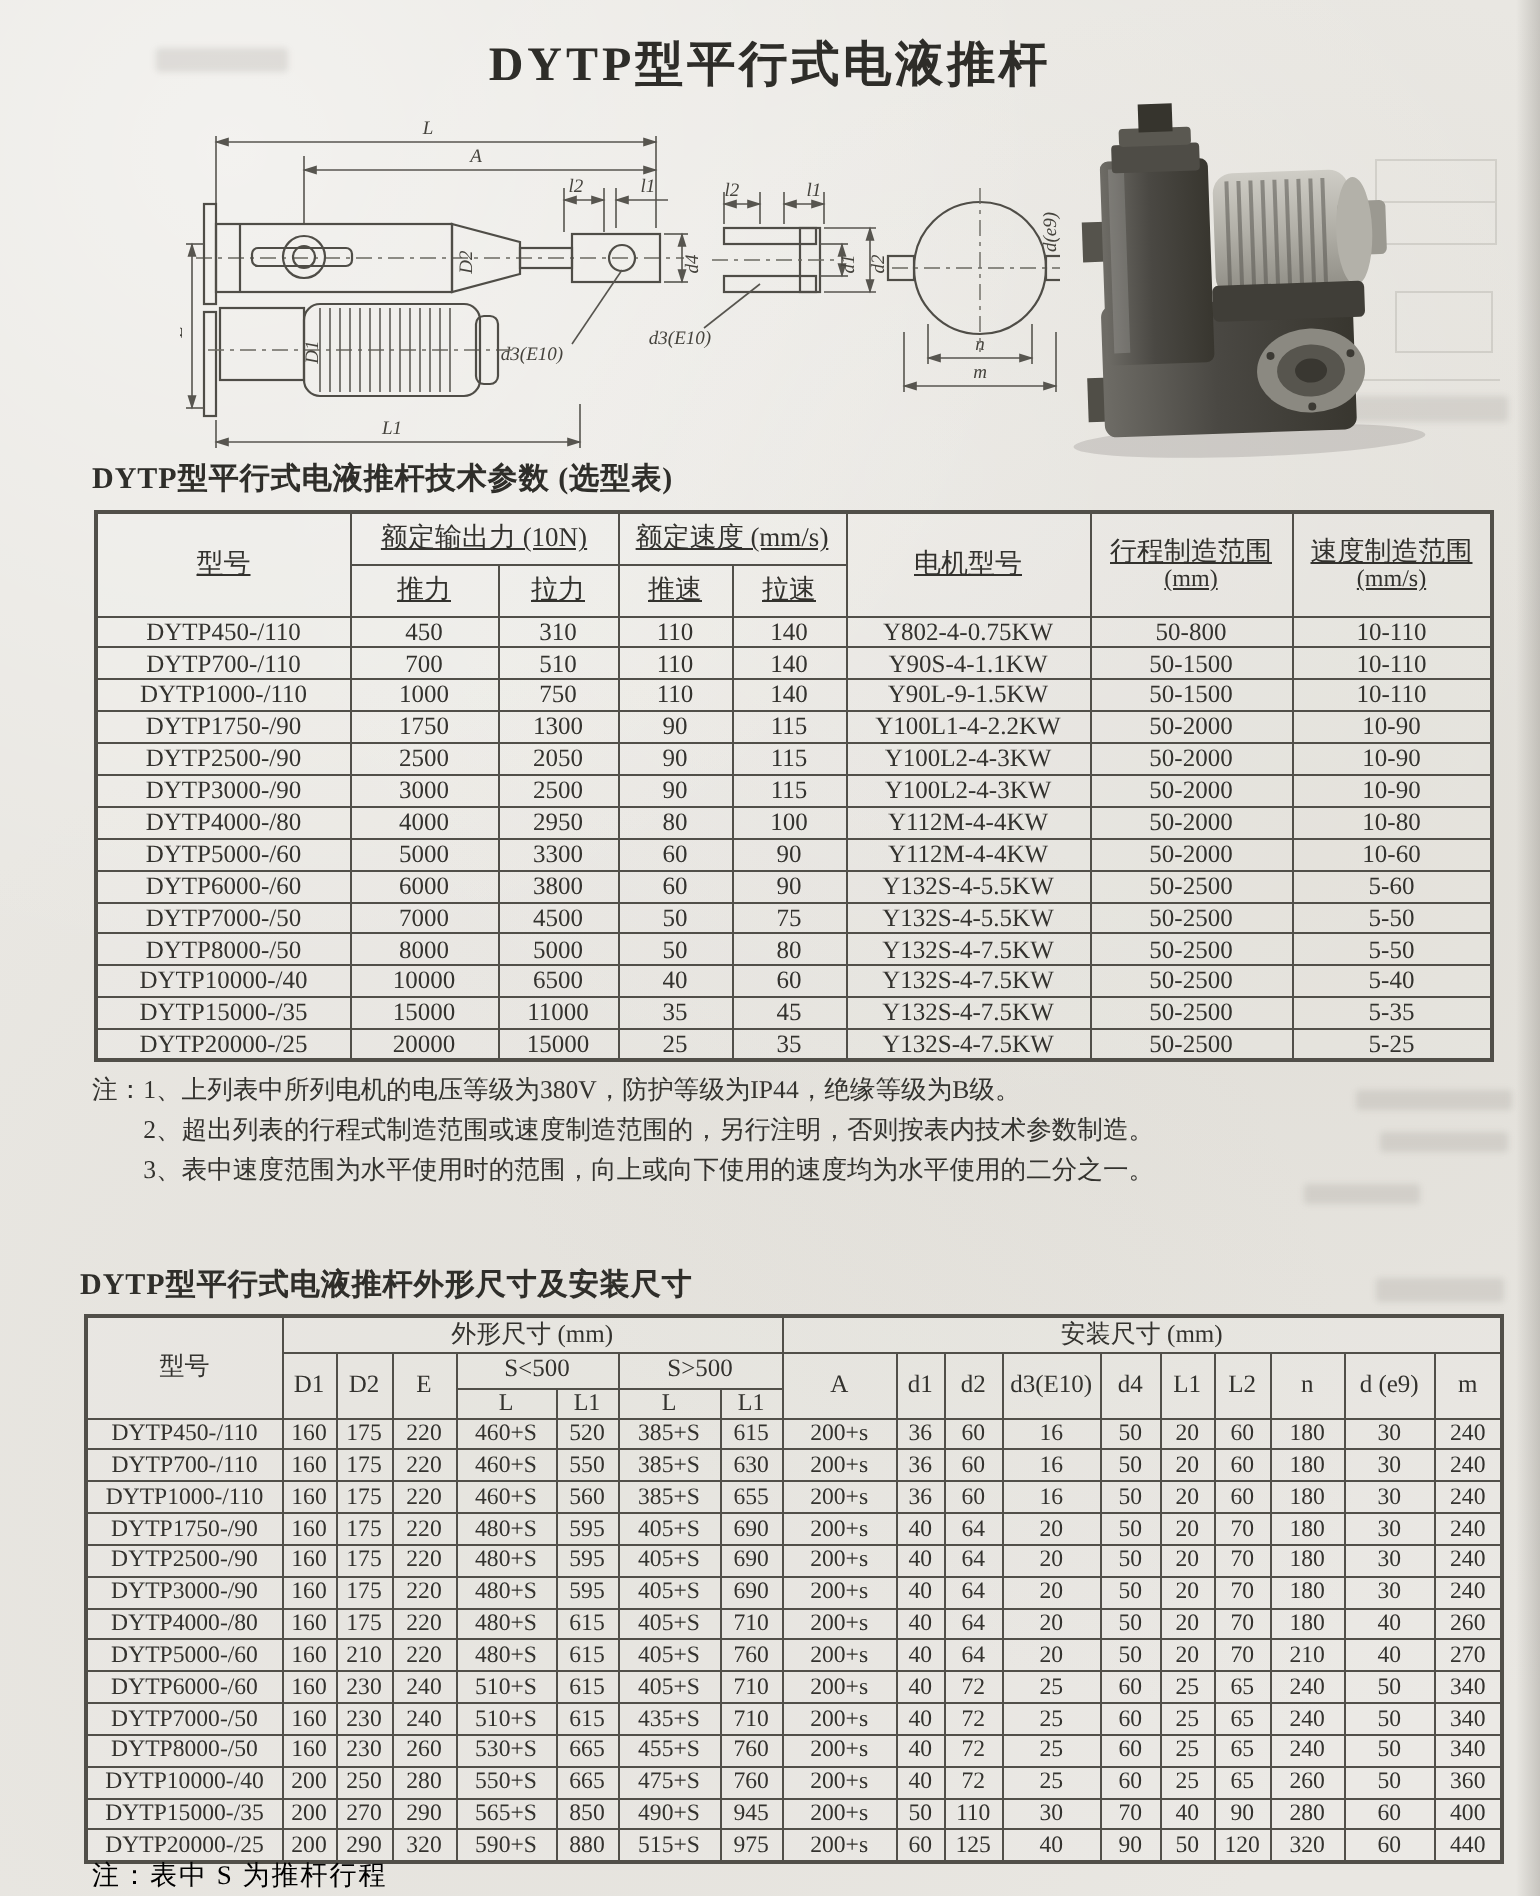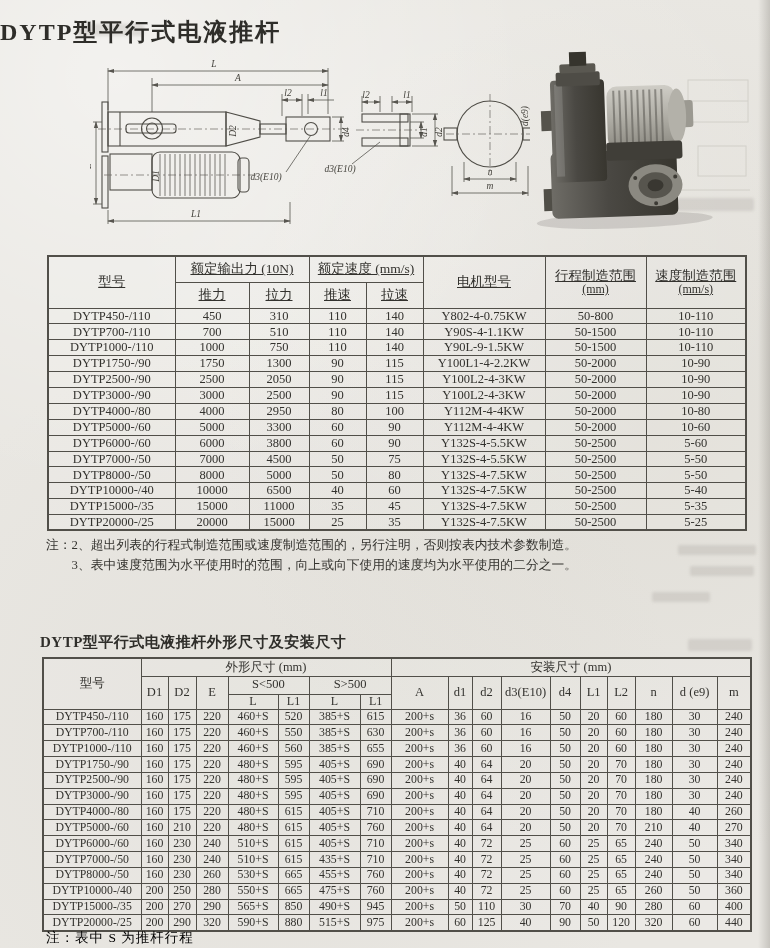--- a/index.html
+++ b/index.html
@@ -14,21 +14,21 @@
     content:""; position:absolute; inset:0; pointer-events:none;
     background:
       radial-gradient(circle at 15% 8%, rgba(255,255,255,.45), transparent 38%),
       radial-gradient(circle at 85% 45%, rgba(203,199,189,.28), transparent 52%),
       radial-gradient(circle at 35% 78%, rgba(208,204,196,.22), transparent 46%),
       radial-gradient(circle at 60% 25%, rgba(255,255,255,.25), transparent 40%);
   }
   .edge-shade { position:absolute; top:0; right:0; width:12px; height:100%;
     background:linear-gradient(to left, rgba(62,58,50,.20), rgba(62,58,50,0)); pointer-events:none; }
 
-  .doc-title { position:absolute; top:16px; left:0; width:100%; 
+  .doc-title { position:absolute; top:16px; left:0; width:100%; text-align:center;
     font-size:24px; font-weight:bold; letter-spacing:2px; color:#2e2d29; }
 
   .section-title { position:absolute; font-size:15px; font-weight:bold; color:#2f2e2a; letter-spacing:.5px; }
   .sec1 { left:46px; top:230px; }
   .sec2 { left:40px; top:633px; }
 
   .diagram-wrap { position:absolute; left:90px; top:54px; }
   .photo-wrap   { position:absolute; left:522px; top:50px; }
 
   table { border-collapse:collapse; table-layout:fixed; border:2px solid #514f49; background:rgba(255,255,255,.10); }
@@ -276,20 +276,21 @@
         <ellipse cx="132" cy="136" rx="27" ry="21" fill="#8b8981"></ellipse>
         <ellipse cx="132" cy="136" rx="17" ry="13" fill="#57554e"></ellipse>
         <ellipse cx="132" cy="136" rx="8" ry="6" fill="#393731"></ellipse>
         <circle cx="112" cy="128" r="2" fill="#3c3a34"></circle>
         <circle cx="152" cy="128" r="2" fill="#3c3a34"></circle>
         <circle cx="132" cy="154" r="2" fill="#3c3a34"></circle>
       </g>
     </svg>
   </div>
 
+  <div class="section-title sec1">DYTP型平行式电液推杆技术参数 (选型表)</div>
 
   <div class="t1-wrap">
     <table class="t1">
       <colgroup>
         <col style="width:127px">
           <col style="width:74px">
           <col style="width:60px">
           <col style="width:57px">
         <col style="width:57px">
           <col style="width:122px">
@@ -459,20 +460,21 @@
             <td>50-2500</td>
             <td>5-25</td>
           </tr>
         </tbody>
     </table>
   </div>
 
   <div class="notes">
     <span class="notes-label">注：</span>
     <div class="notes-body">
+      <div class="note-item">1、上列表中所列电机的电压等级为380V，防护等级为IP44，绝缘等级为B级。</div>
       <div class="note-item">2、超出列表的行程式制造范围或速度制造范围的，另行注明，否则按表内技术参数制造。</div>
       <div class="note-item">3、表中速度范围为水平使用时的范围，向上或向下使用的速度均为水平使用的二分之一。</div>
     </div>
   </div>
 
   <div class="section-title sec2">DYTP型平行式电液推杆外形尺寸及安装尺寸</div>
 
   <div class="t2-wrap">
     <table class="t2">
       <colgroup>

